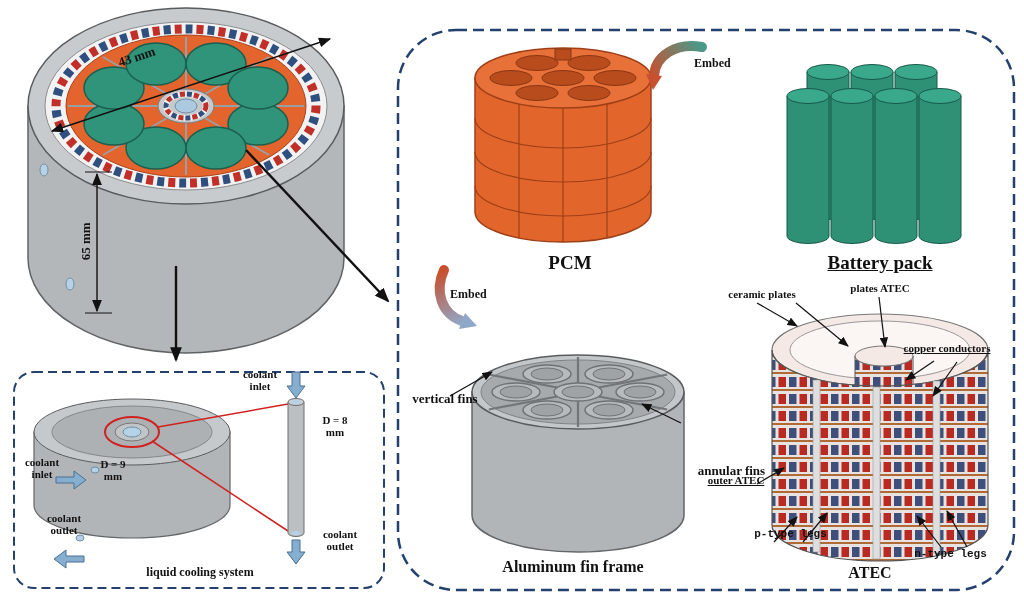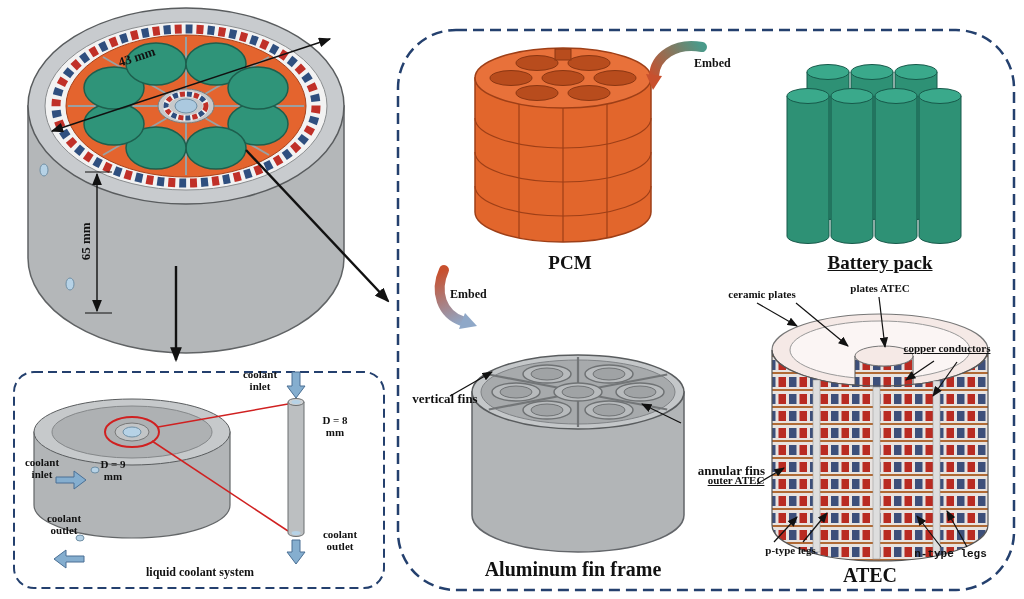--- a/index.html
+++ b/index.html
@@ -6,21 +6,21 @@
   #canvas{position:relative;width:1024px;height:599px;background:#ffffff;overflow:hidden;
           font-family:"Liberation Serif","DejaVu Serif",serif;}
   #gfx{position:absolute;left:0;top:0;}
   .label{position:absolute;color:#111;font-weight:bold;line-height:1.12;pointer-events:none;}
   .c{text-align:center;}
   .nw{white-space:nowrap;}
   .f12{font-size:11px;}
   .f13{font-size:13px;}
   .f14{font-size:12px;}
   .f15{font-size:19px;}
-  .f16{font-size:20px;}
+  .f16{font-size:16px;}
   .rot-dim43{transform:rotate(-18deg);}
   .rot-dim65{transform:rotate(-90deg);}
 </style>
 </head>
 <body>
 
 <div id="canvas">
 
 <svg id="gfx" width="1024" height="599" viewBox="0 0 1024 599">
   <defs>
@@ -268,30 +268,30 @@
 
 <div class="label f13 nw rot-dim43" style="left:118px;top:50px;">43 mm</div>
 <div class="label f13 nw rot-dim65 c" style="left:60px;top:234px;width:52px;">65 mm</div>
 
 <div class="label f12 c" style="left:14px;top:456px;width:56px;">coolant inlet</div>
 <div class="label f12 c" style="left:90px;top:458px;width:46px;">D = 9 mm</div>
 <div class="label f12 c" style="left:34px;top:512px;width:60px;">coolant outlet</div>
 <div class="label f12 c" style="left:232px;top:368px;width:56px;">coolant inlet</div>
 <div class="label f12 c" style="left:312px;top:368px;width:46px;margin-top:46px;">D = 8 mm</div>
 <div class="label f12 c" style="left:310px;top:528px;width:60px;">coolant outlet</div>
-<div class="label f14 c nw" style="left:100px;top:566px;width:200px;">liquid coolant system</div>
+<div class="label f14 c nw" style="left:100px;top:566px;width:200px;">liquid cooling system</div>
 
 <div class="label f14 nw" style="left:694px;top:57px;">Embed</div>
 <div class="label f14 nw" style="left:450px;top:288px;">Embed</div>
 <div class="label f15 c nw" style="left:540px;top:252px;width:60px;">PCM</div>
 <div class="label f15 c nw" style="left:820px;top:252px;width:120px;text-decoration:underline;">Battery pack</div>
 <div class="label f13 c nw" style="left:400px;top:392px;width:90px;font-family:Liberation Serif, serif;">vertical fins</div>
 <div class="label f13 c nw" style="left:684px;top:436px;width:95px;margin-top:28px;">annular fins</div>
 <div class="label f16 c nw" style="left:468px;top:558px;width:210px;">Aluminum fin frame</div>
 <div class="label f12 c nw" style="left:712px;top:288px;width:100px;">ceramic plates</div>
 <div class="label f12 c nw" style="left:834px;top:282px;width:92px;">plates ATEC</div>
 <div class="label f12 c nw" style="left:882px;top:342px;width:130px;text-decoration:underline;">copper conductors</div>
 <div class="label f12 c nw" style="left:694px;top:474px;width:84px;text-decoration:underline;">outer ATEC</div>
-<div class="label f12 c nw" style="left:748px;top:544px;width:85px;">p-type legs</div>
+<div class="label f12 c nw" style="left:748px;top:528px;width:85px;font-family:Liberation Mono, monospace;">p-type legs</div>
 <div class="label f12 c nw" style="left:908px;top:548px;width:85px;font-family:Liberation Mono, monospace;">n-type legs</div>
 <div class="label f16 c nw" style="left:830px;top:564px;width:80px;font-family:Liberation Serif, serif;">ATEC</div>
 
 </div>
 
 </body></html>

